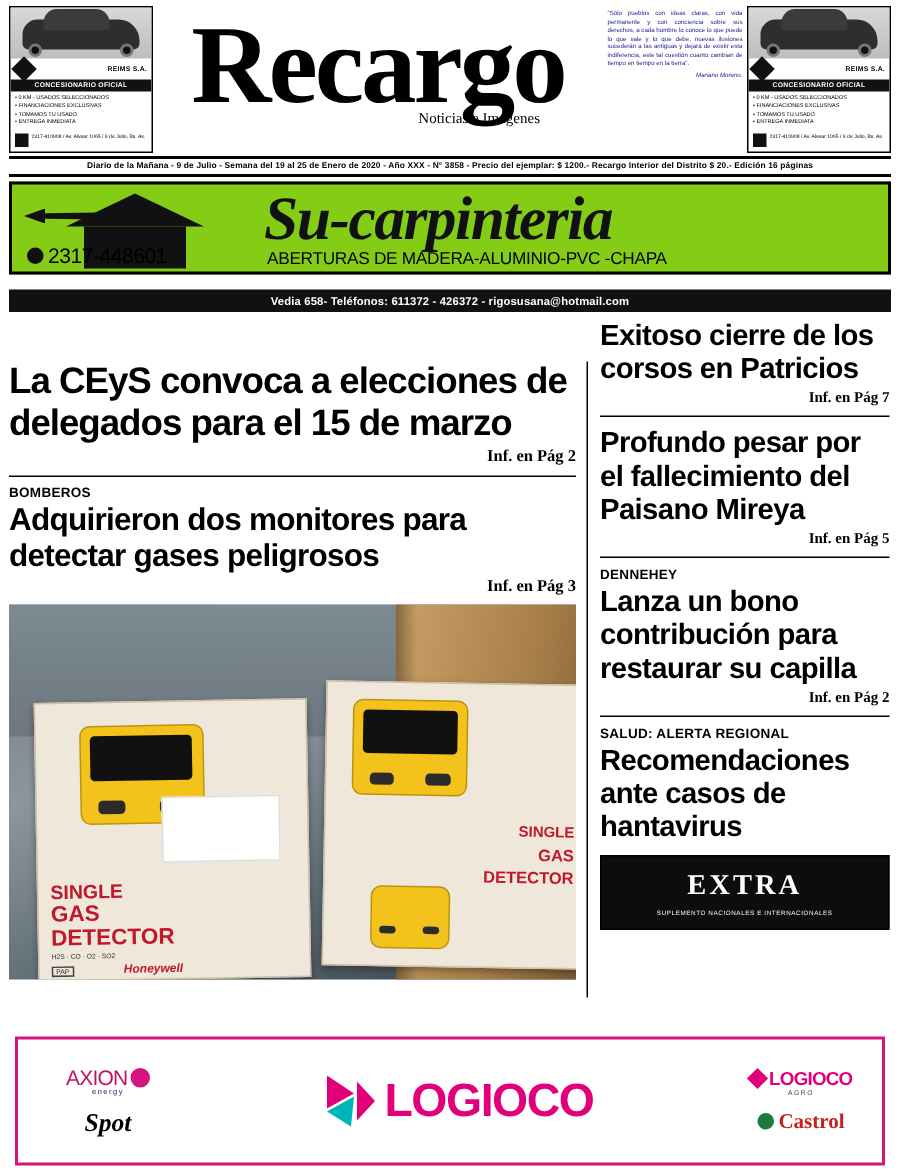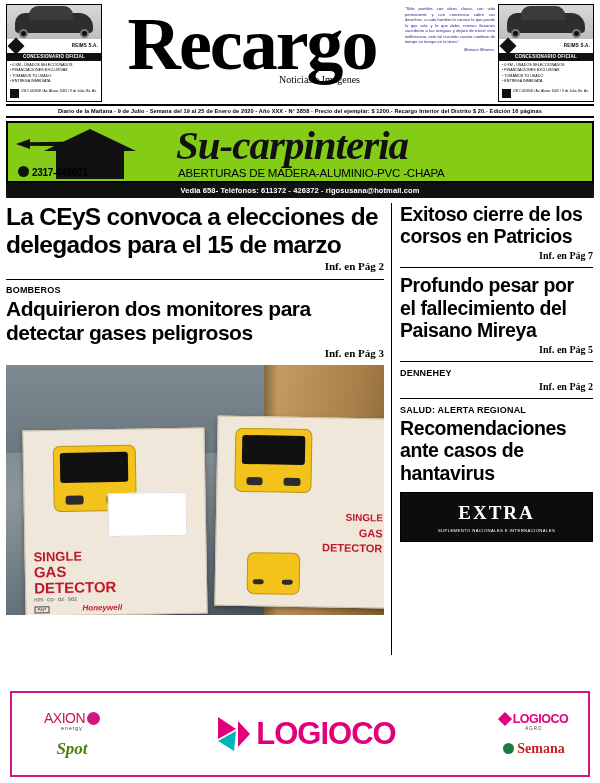--- a/index.html
+++ b/index.html
@@ -79,34 +79,34 @@
   }
   .carp-word{
     position:absolute; left:168px; top:2px; right:6px;
     font-family:"Liberation Serif", serif; font-style:italic; font-weight:bold;
     font-size:41px; line-height:1; letter-spacing:-1px; color:#111;
   }
   .carp-sub{
     position:absolute; left:170px; top:44px; font-size:11.5px; font-weight:normal; letter-spacing:-.2px;
   }
   .carp-phone{
-    position:absolute; left:10px; bottom:3px; font-size:10px; font-weight:bold; letter-spacing:-.3px;
+    position:absolute; left:10px; bottom:3px; font-size:14px; font-weight:normal; letter-spacing:-.3px;
   }
   .carp-phone .wa{
     display:inline-block; width:11px;height:11px;border-radius:50%;
     background:#111; margin-right:3px; vertical-align:-1px;
   }
   .carp-strip{
     background:#111; color:#fff; text-align:center; font-size:7.5px; font-weight:bold;
-    padding:3px 0; letter-spacing:.1px;
+    padding:3px 0; letter-spacing:.1px;margin-top:10px;
   }
 
   
   .main{ display:flex; margin-top:5px; height:452px; }
-  .col-left{ width:386px; padding-right:7px; border-right:1.5px solid #000; }
+  .col-left{ width:386px; padding-right:7px; border-right:1.5px solid #000;margin-top:28px; }
   .col-right{ width:201px; padding-left:8px; }
 
   .lead-head{
     font-family:"Liberation Sans", sans-serif; font-weight:bold;
     font-size:24.5px; line-height:1.13; letter-spacing:-.7px;
   }
   .ref{ text-align:right; font-weight:bold; font-size:11px; margin-top:2px; font-family:"Liberation Serif",serif;}
   .hr-thin{ border-top:1.5px solid #000; margin:7px 0 5px 0; }
   .kicker{ font-size:9px; font-weight:bold; letter-spacing:.2px; margin-bottom:2px;}
   .sub-head{
@@ -146,21 +146,21 @@
 
   
   .bottom-ad{
     position:absolute; left:10px; right:10px; bottom:6px; height:86px;
     border:2px solid #d4147f; background:#fff; display:flex; align-items:center;
   }
   .ba-left{ width:120px; text-align:center; }
   .axion{ font-size:14px; font-weight:normal; color:#be185d; letter-spacing:-.5px;}
   .axion .dot{ display:inline-block; width:13px;height:13px;border-radius:50%;background:#d4147f; vertical-align:-2px; margin-left:2px;}
   .axion-sub{ font-size:5px; color:#1b1b6f; letter-spacing:1px; margin-top:-1px;}
-  .spot{ font-family:"Liberation Serif",serif; font-style:italic; font-weight:bold; font-size:17px; color:#4d7c0f; margin-top:8px;}
+  .spot{ font-family:"Liberation Serif",serif; font-style:italic; font-weight:bold; font-size:17px; color:#000000; margin-top:8px;}
   .ba-mid{ flex:1; display:flex; align-items:center; justify-content:center; gap:4px;}
   .logioco-mark{ width:36px; height:38px; position:relative; }
   .logioco-text{ font-size:31px; font-weight:bold; color:#e2007a; letter-spacing:-1px; }
   .ba-right{ width:108px; text-align:center; }
   .lg-small{ font-size:12.5px; font-weight:bold; color:#e2007a; letter-spacing:-.5px;}
   .lg-small .sq{ display:inline-block;width:10px;height:10px;background:#e2007a;transform:rotate(45deg); margin-right:3px; vertical-align:-1px;}
   .lg-sub{ font-size:4.5px; color:#444; letter-spacing:1px;}
   .castrol{ margin-top:10px; font-size:14px; font-weight:bold; color:#c81f1f; font-family:"Liberation Serif",serif;}
   .castrol .c{ display:inline-block; width:11px;height:11px;background:#1b7a3c;border-radius:50%; margin-right:3px; vertical-align:-1px;}
 </style>
@@ -299,20 +299,21 @@
       <div class="rule"></div>
 
       <div>
         <div class="right-head">Profundo pesar por el fallecimiento del Paisano Mireya</div>
         <div class="right-ref">Inf. en Pág 5</div>
       </div>
       <div class="rule"></div>
 
       <div>
         <div class="kicker">DENNEHEY</div>
+        <div class="right-head">Lanza un bono contribución para restaurar su capilla</div>
         <div class="right-ref">Inf. en Pág 2</div>
       </div>
       <div class="rule"></div>
 
       <div>
         <div class="kicker">SALUD: ALERTA REGIONAL</div>
         <div class="right-head">Recomendaciones ante casos de hantavirus</div>
       </div>
 
       <div class="extra-box">
@@ -338,18 +339,18 @@
         <polygon points="22,6 34,19 22,32" fill="#e2007a"></polygon>
       </svg>
       <div class="logioco-text">LOGIOCO</div>
     </div>
     <div class="ba-right">
       <div class="lg-small">
         <span class="sq"></span><span>LOGIOCO</span>
       </div>
       <div class="lg-sub">AGRO</div>
       <div class="castrol">
-        <span class="c"></span><span>Semana</span>
+        <span class="c"></span><span>Castrol</span>
       </div>
     </div>
   </div>
 
 </div>
 
 </body></html>

